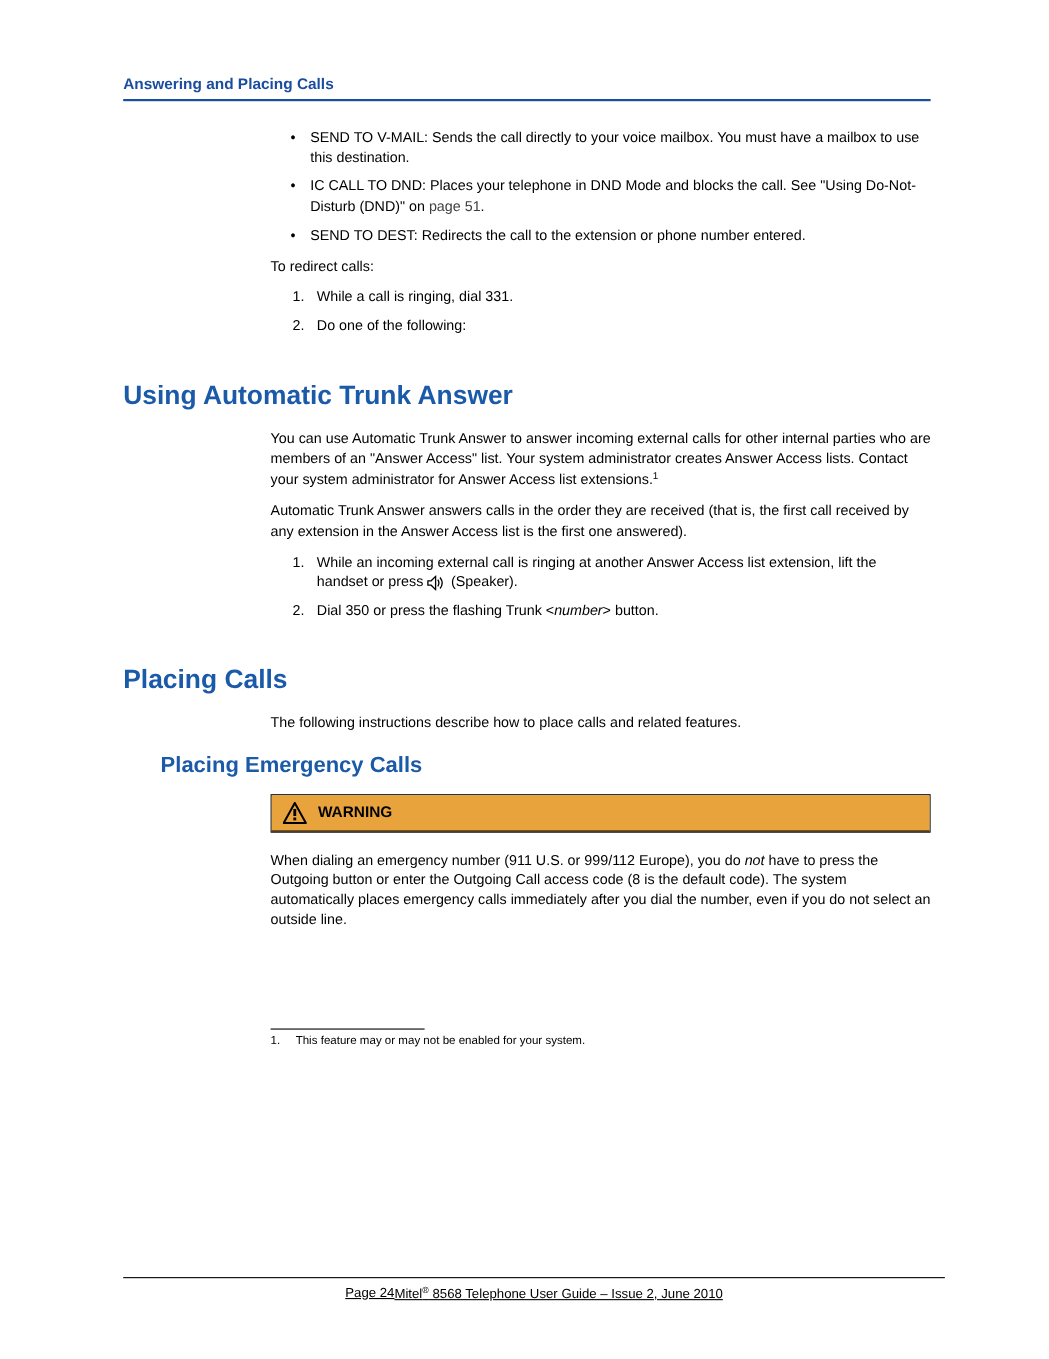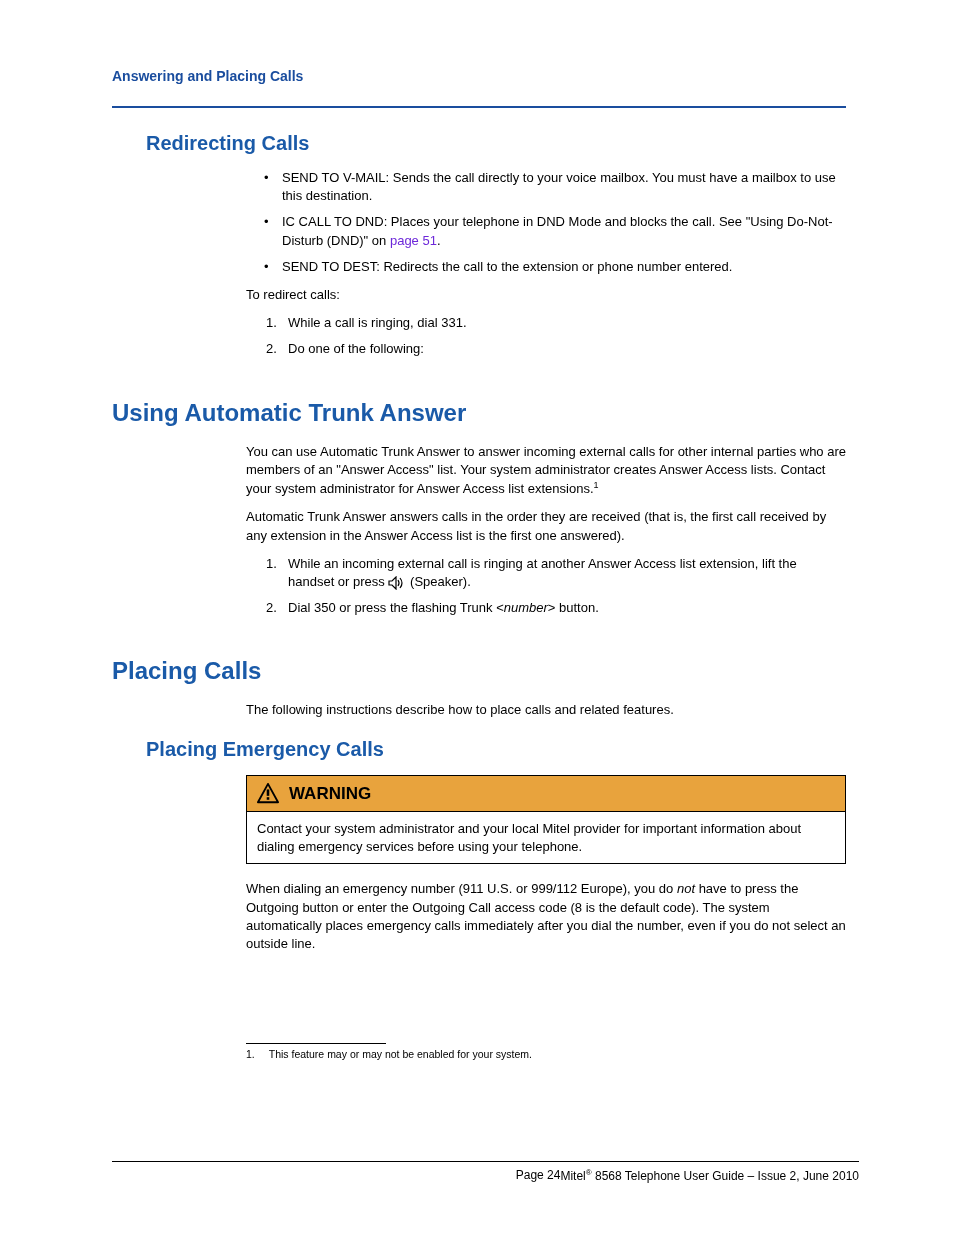--- a/index.html
+++ b/index.html
@@ -13,21 +13,21 @@
   }
   .page {
     padding: 68px 108px 50px 112px;
     position: relative;
     min-height: 1235px;
   }
   .running-head {
     color: #1a4d9e;
     font-weight: bold;
     font-size: 14px;
-    padding-bottom: 22px;
+    padding-bottom: 6px;
     border-bottom: 2px solid #1a4d9e;
     margin-bottom: 24px;
   }
   h2.section-h2 {
     color: #1a5aa8;
     font-size: 20px;
     font-weight: bold;
     margin: 18px 0 14px 34px;
   }
   h1.section-h1 {
@@ -87,32 +87,32 @@
     padding-left: 18px;
     margin-bottom: 8px;
   }
   ul.inner-bullets > li::before {
     content: "•";
     position: absolute;
     left: 0;
     top: 0;
   }
   .bold { font-weight: normal; }
-  .link { color: #6d28d9; }
+  .link { color: #404040; }
   .italic { font-style: italic; }
   .sup { font-size: 9px; vertical-align: super; }
   .warning-box {
     border: 1px solid #000;
     margin: 10px 0 16px 0;
   }
   .warning-head {
     background: #e8a33d;
     padding: 6px 10px;
     font-weight: bold;
-    font-size: 17px;
+    font-size: 14px;
     display: flex;
     align-items: center;
     gap: 10px;
     border-bottom: 1px solid #000;
   }
   .warning-body {
     padding: 8px 10px;
     font-size: 13px;
     line-height: 1.35;
   }
@@ -141,32 +141,32 @@
   }
   .footer {
     position: absolute;
     bottom: 52px;
     left: 112px;
     right: 95px;
     border-top: 1px solid #000;
     padding-top: 6px;
     font-size: 12px;
     display: flex;
-    justify-content: flex-end;
+    justify-content: center;
+    text-decoration: underline;
   }
   .reg { font-size: 8px; vertical-align: super; }
 </style>
 </head>
 <body>
 
 <div class="page">
 
   <div class="running-head">Answering and Placing Calls</div>
 
-  <h2 class="section-h2">Redirecting Calls</h2>
 
   <div class="body-block">
     <ul class="bullets">
       <li>
         <span class="bold">SEND TO V-MAIL</span><span>: Sends the call directly to your voice mailbox. You must have a mailbox to use this destination.</span>
       </li>
       <li>
         <span class="bold">IC CALL TO DND</span><span>: Places your telephone in DND Mode and blocks the call. See "Using Do-Not-Disturb (DND)" on </span><span class="link">page 51</span><span>.</span>
       </li>
       <li>
@@ -218,21 +218,20 @@
       <div class="warning-head">
         <span class="warn-tri">
           <svg viewBox="0 0 24 22">
               <path d="M12 1 L23 21 L1 21 Z" fill="none" stroke="#000" stroke-width="2" stroke-linejoin="round"></path>
               <rect x="10.6" y="7" width="2.8" height="7" fill="#000"></rect>
               <rect x="10.6" y="15.5" width="2.8" height="2.8" fill="#000"></rect>
             </svg>
         </span>
         <span>WARNING</span>
       </div>
-      <div class="warning-body">Contact your system administrator and your local Mitel provider for important information about dialing emergency services before using your telephone.</div>
     </div>
     <p>
       <span>When dialing an emergency number (911 U.S. or 999/112 Europe), you do </span><span class="bold italic">not</span><span> have to press the </span><span class="bold">Outgoing</span><span> button or enter the Outgoing Call access code (</span><span class="bold">8</span><span> is the default code). The system automatically places emergency calls immediately after you dial the number, even if you do not select an outside line.</span>
     </p>
   </div>
 
   <hr class="footnote-sep">
   <div class="footnote">
     <span>1.</span>
     <span>This feature may or may not be enabled for your system.</span>

